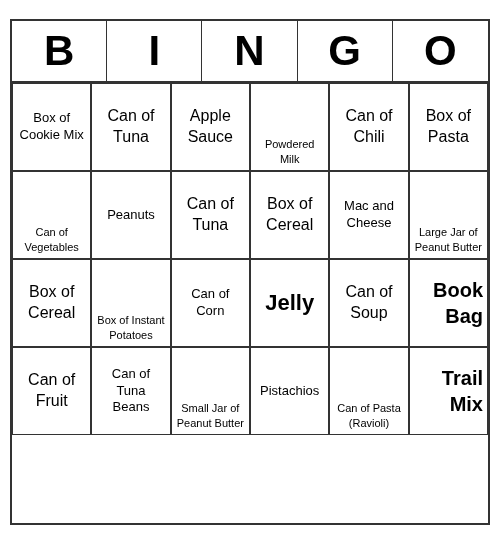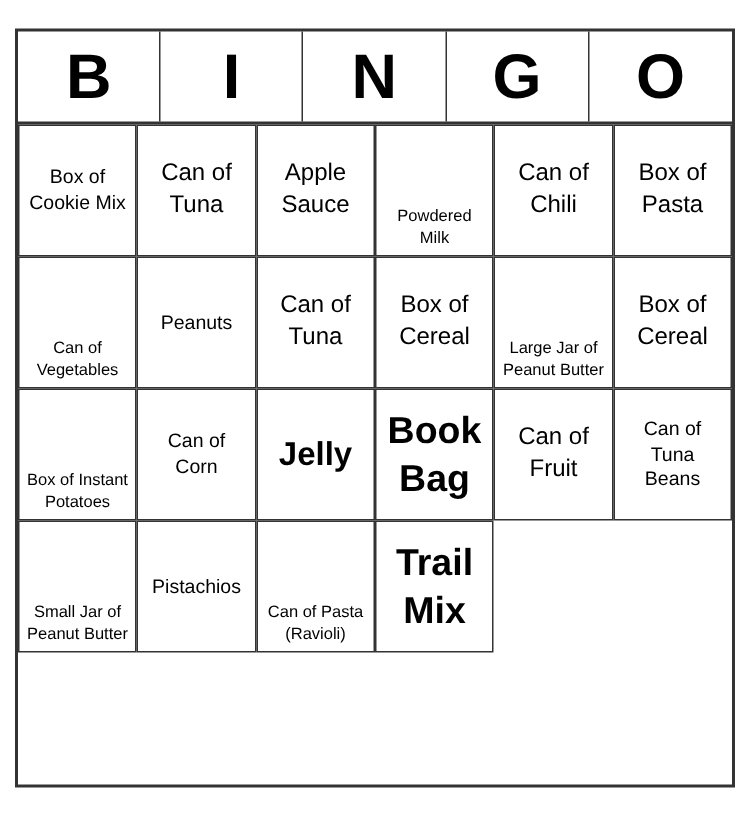--- a/index.html
+++ b/index.html
@@ -45,22 +45,23 @@
       padding: 4px;
       min-height: 88px;
       font-size: 13px;
       line-height: 1.3;
     }
     .bingo-cell.large-text {
       font-size: 22px;
       font-weight: bold;
     }
     .bingo-cell.xlarge-text {
-      font-size: 25px;
+      font-size: 20px;
       font-weight: bold;
+      text-align: right;
     }
     .bingo-cell.medium-text {
       font-size: 16px;
       font-weight: normal;
     }
     .bingo-cell.small-text {
       font-size: 11px;
       align-items: flex-end;
     }
   </style>
@@ -99,34 +100,40 @@
       </div>
       <div class="bingo-cell">
         <span>Peanuts</span>
       </div>
       <div class="bingo-cell medium-text">
         <span>Can of Tuna</span>
       </div>
       <div class="bingo-cell medium-text">
         <span>Box of Cereal</span>
       </div>
+      <div class="bingo-cell">
+        <span>Mac and Cheese</span>
+      </div>
       <div class="bingo-cell small-text">
         <span>Large Jar of Peanut Butter</span>
       </div>
       <div class="bingo-cell medium-text">
         <span>Box of Cereal</span>
       </div>
       <div class="bingo-cell small-text">
         <span>Box of Instant Potatoes</span>
       </div>
       <div class="bingo-cell">
         <span>Can of Corn</span>
       </div>
       <div class="bingo-cell large-text">
         <span>Jelly</span>
+      </div>
+      <div class="bingo-cell medium-text">
+        <span>Can of Soup</span>
       </div>
       <div class="bingo-cell xlarge-text">
         <span>Book Bag</span>
       </div>
       <div class="bingo-cell medium-text">
         <span>Can of Fruit</span>
       </div>
       <div class="bingo-cell">
         <span>Can of Tuna Beans</span>
       </div>

